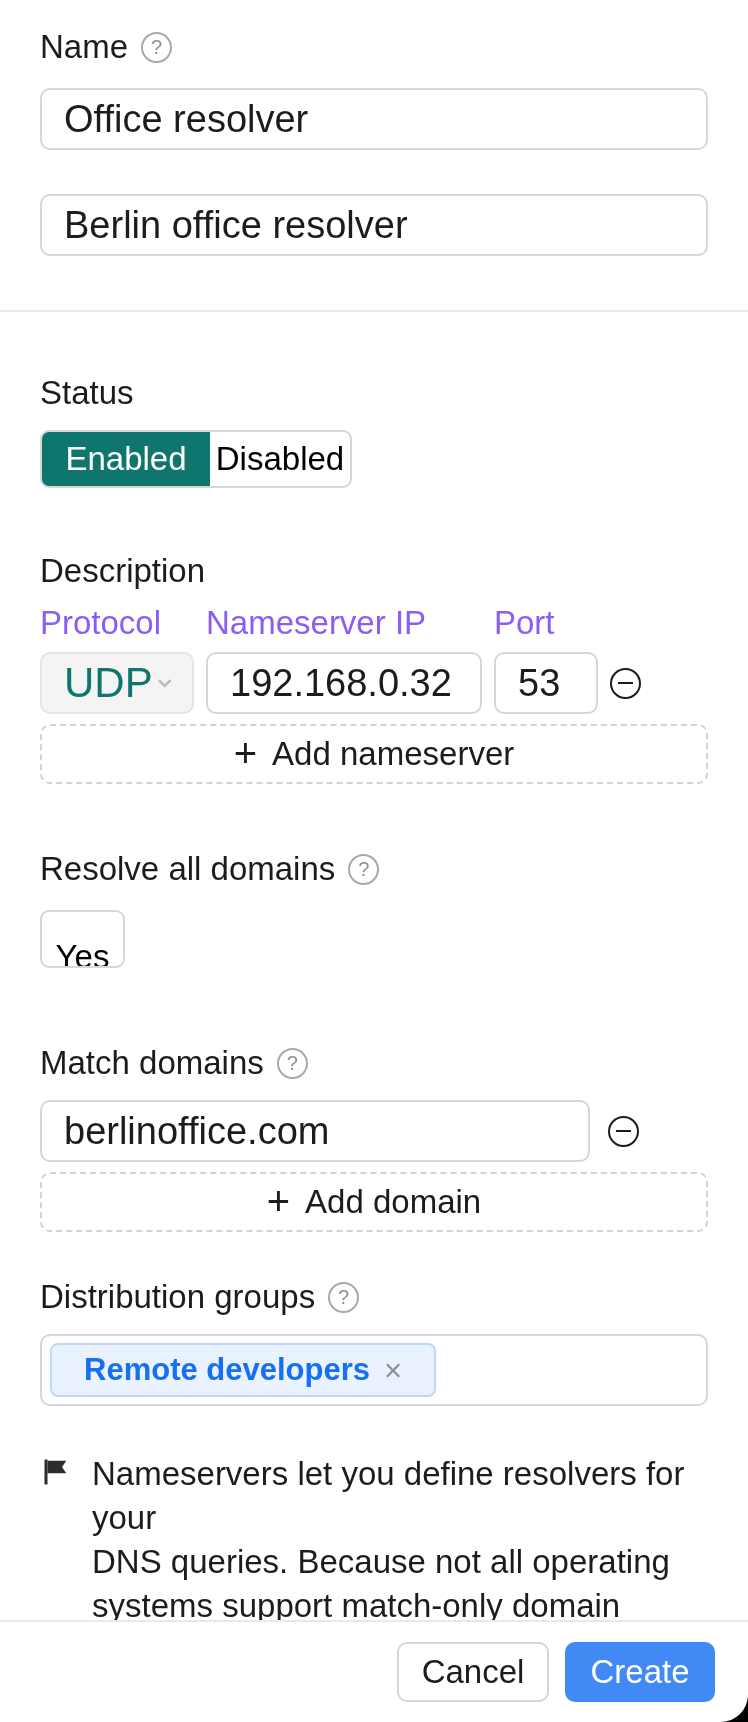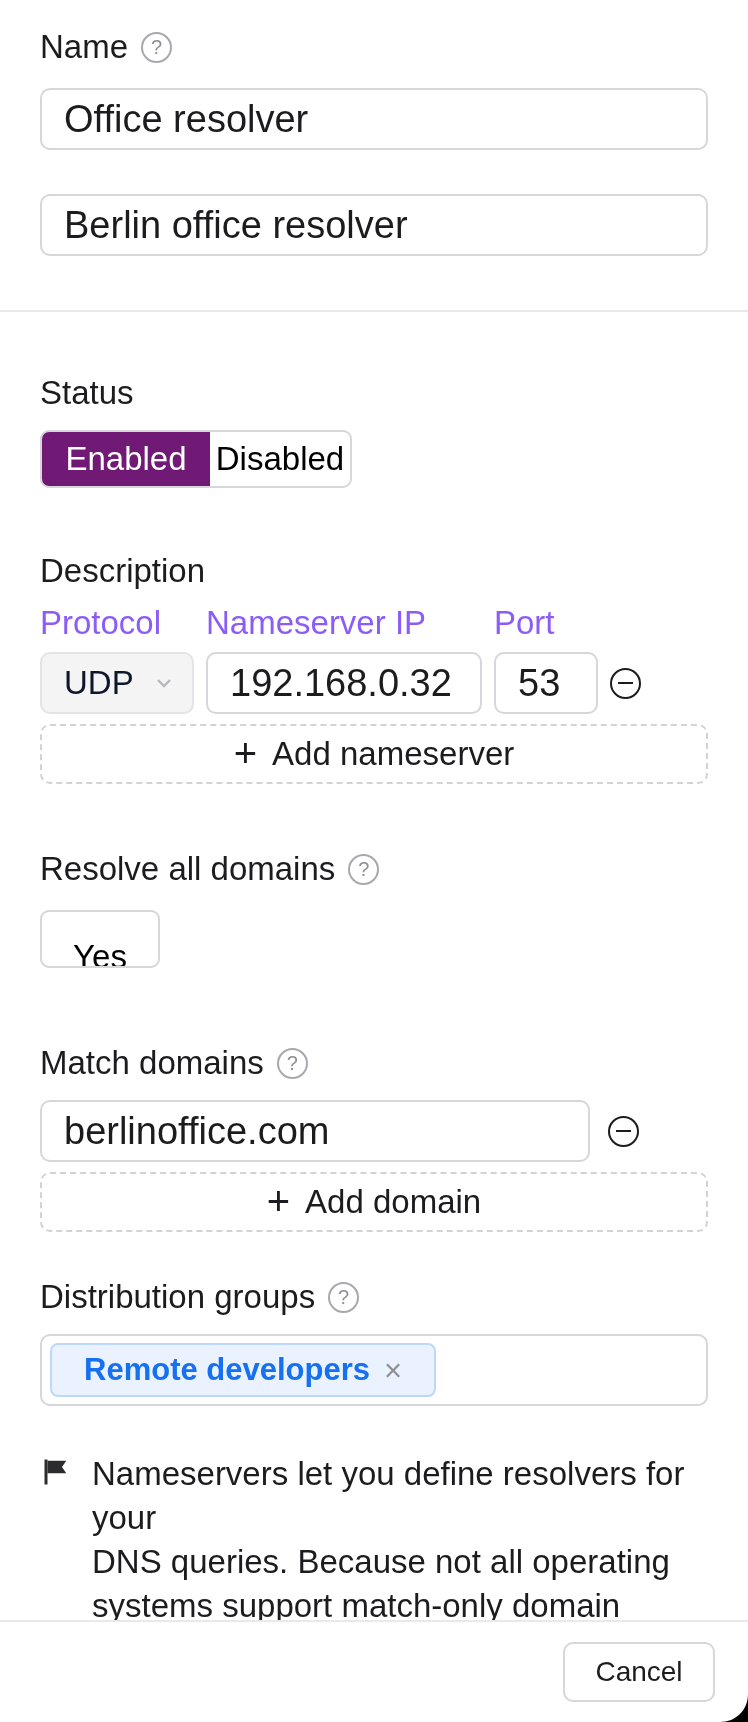--- a/index.html
+++ b/index.html
@@ -34,34 +34,34 @@
   .divider { border:none; border-top:2px solid #e9e9eb; margin:54px -40px 0 -40px; }
 
   .toggle {
     display:inline-flex; height:58px; border:2px solid #d6d6db;
     border-radius:9px; overflow:hidden; background:#fff;
   }
   .toggle .seg {
     display:flex; align-items:center; justify-content:center;
     font-size:33px; color:#000000; cursor:default;
   }
-  .toggle .seg.active { background:#701a75; color:#ffffff; }
+  .toggle .seg.active { background:#0f766e; color:#ffffff; }
   .w-enabled { width:168px; } .w-disabled { width:140px; }
-  .w-yes { width:116px;margin-top:36px; } .w-no { width:98px; }
+  .w-yes { width:81px;margin-top:36px; } .w-no { width:98px; }
 
   .ns-grid {
     display:grid; grid-template-columns:154px 276px 104px 30px;
     column-gap:12px; align-items:center;
   }
   .ns-header { margin:14px 0 10px 0; }
   .ns-header div { font-size:33px; text-align:left; color:#8b5cf6; }
   .proto-select {
     height:62px; background:#f4f4f5; border:2px solid #e4e4e7; border-radius:10px;
     display:flex; align-items:center; justify-content:space-between;
-    padding:0 16px 0 22px; color:#0f172a; font-size:33px;
+    padding:0 16px 0 22px; color:#0f766e; font-size:42px;
   }
   .minus-btn {
     width:31px; height:31px; border:2.5px solid #1c1c1e; border-radius:50%;
     background:#fff; display:flex; align-items:center; justify-content:center;
     padding:0;
   }
   .minus-btn .bar { width:15px; height:2.5px; background:#1c1c1e; }
 
   .dashed-btn {
     width:100%; height:60px; margin-top:10px;
@@ -91,21 +91,21 @@
   .note .flag { flex:0 0 auto; margin-top:5px; }
   .note-lines { font-size:33px; line-height:44px; color:#1c1c1e; }
 
   .footer {
     position:absolute; left:0; right:0; bottom:0; height:102px;
     background:#fff; border-top:2px solid #e9e9eb;
     display:flex; align-items:center; justify-content:flex-end; gap:16px;
     padding:0 33px;
   }
   .btn {
-    height:60px; border-radius:10px; font-size:28px;
+    height:60px; border-radius:10px; font-size:33px;
     display:flex; align-items:center; justify-content:center;
     font-family:"Liberation Sans", sans-serif;
   }
   .btn-cancel { width:152px; background:#fff; border:2px solid #d6d6db; color:#1c1c1e; }
   .btn-create { width:150px; background:#4189f4; border:none; color:#fff; }
 
   .corner-artifact { position:absolute; right:0; bottom:0; width:28px; height:28px; }
 
   .section-status { margin-top:62px; }
   .section-ns { margin-top:64px; }
@@ -219,17 +219,18 @@
       <div>DNS queries. Because not all operating</div>
       <div>systems support match-only domain</div>
       <div>resolution, you should define at least one set</div>
     </div>
   </div>
 
 </div>
 
 <div class="footer">
   <button class="btn btn-cancel">Cancel</button>
+  <button class="btn btn-create">Create</button>
 </div>
 
 <svg class="corner-artifact" width="28" height="28" viewBox="0 0 28 28">
   <path d="M28 0 C28 16 16 28 0 28 L28 28 Z" fill="#000000"></path>
 </svg>
 
 </body></html>

